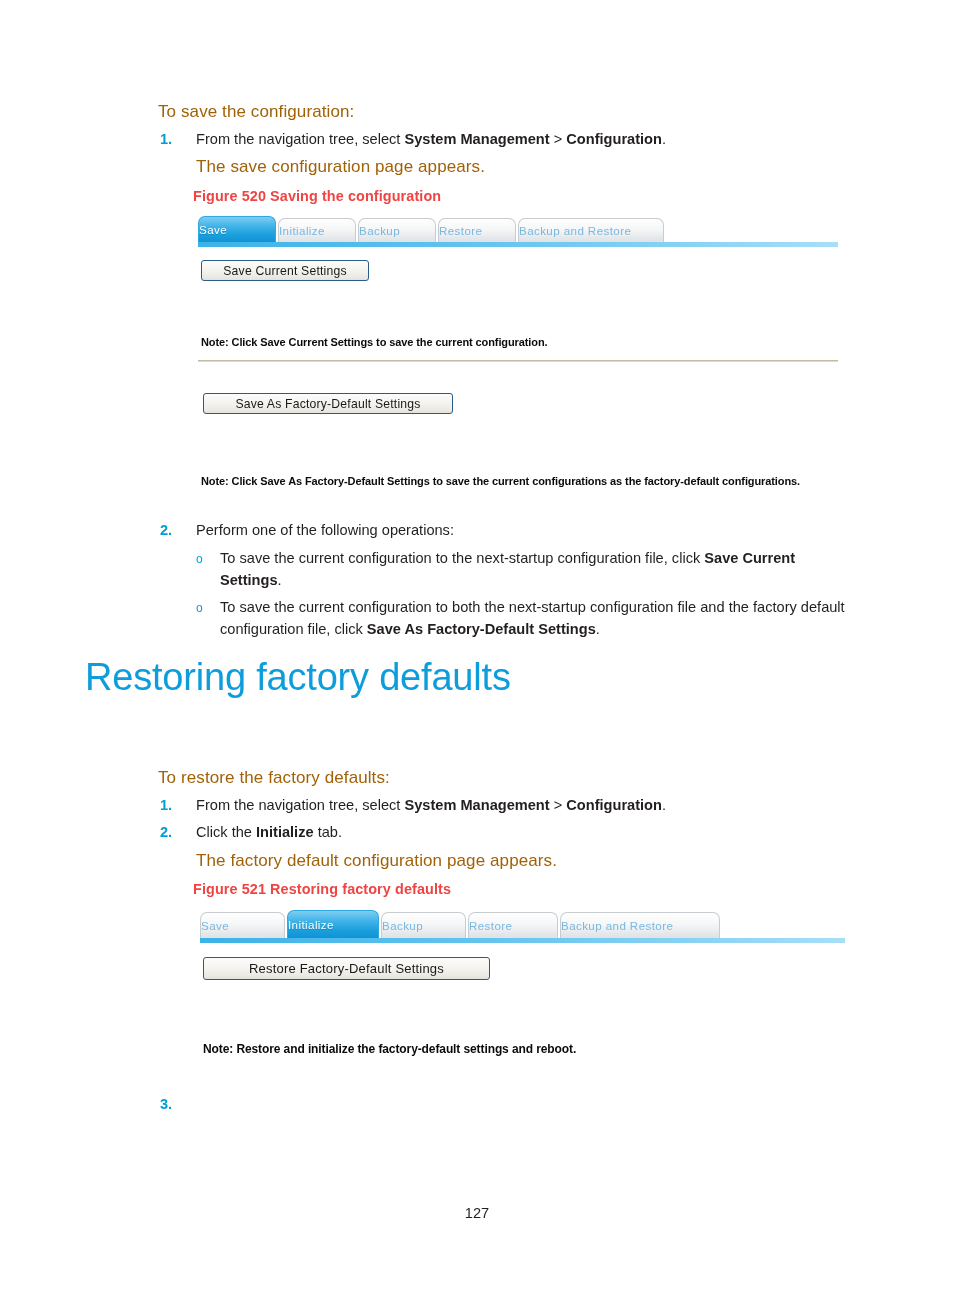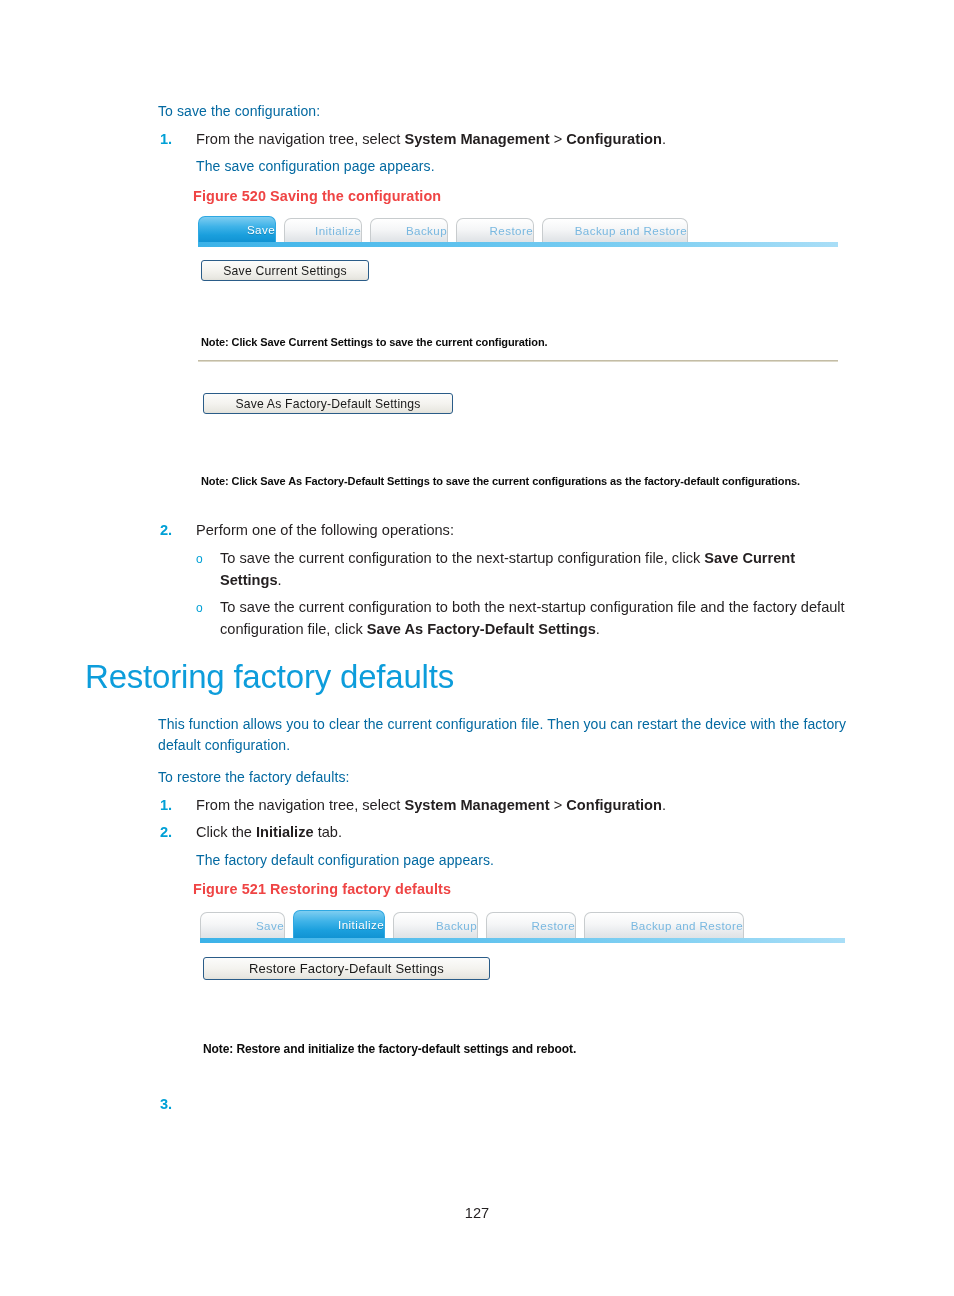--- a/index.html
+++ b/index.html
@@ -17,23 +17,23 @@
   }
 
   .page {
     position: absolute;
     inset: 0;
   }
 
   
   .body-text {
     position: absolute;
-    font-size: 14px;
+    font-size: 17px;
     line-height: 21px;
-    color: #0369a1;
+    color: #a16207;
     letter-spacing: 0.1px;
   }
   .b { font-weight: bold; }
 
   
   .li {
     position: absolute;
     display: flex;
     align-items: flex-start;
   }
@@ -76,21 +76,21 @@
     color: #ef4444;
     font-weight: bold;
     font-size: 14.4px;
     letter-spacing: 0.1px;
   }
 
   
   .h1 {
     position: absolute;
     color: #0d9ddb;
-    font-size: 33px;
+    font-size: 38px;
     font-weight: normal;
     letter-spacing: -0.2px;
     line-height: 38px;
   }
 
   
   .figure {
     position: absolute;
     background: #ffffff;
   }
@@ -108,29 +108,29 @@
     top: 0;
     display: flex;
     align-items: flex-end;
   }
   .tab {
     position: relative;
     box-sizing: border-box;
     border-radius: 7px 7px 0 0;
     display: flex;
     align-items: center;
-    justify-content: flex-end;
+    justify-content: flex-start;
     font-size: 11.6px;
     letter-spacing: 0.4px;
     white-space: nowrap;
     border: 1px solid #c8ccce;
     border-bottom: none;
     background: linear-gradient(to bottom, #ffffff 0%, #f5f6f7 45%, #e4e7ea 85%, #dfe3e6 100%);
     color: #79b8e0;
-    margin-right: 8px;
+    margin-right: 2px;
   }
   .tab.active {
     background: linear-gradient(to bottom, #7ecdf1 0%, #3fb3e8 38%, #1a9fdd 72%, #1193d3 100%);
     color: #ffffff;
     border-color: #2ea8e2;
     font-weight: normal;
     text-shadow: 0 1px 0 rgba(0,0,0,0.18);
   }
   .tab-underline {
     position: absolute;
@@ -240,21 +240,20 @@
     <span class="sub-body"><span>To save the current configuration to the next-startup configuration file, click </span><span class="b">Save Current Settings</span><span>.</span></span>
   </div>
 
   <div class="sub-li" style="left:196px; top:597px; width:660px;">
     <span class="sub-bullet">o</span>
     <span class="sub-body"><span>To save the current configuration to both the next-startup configuration file and the factory default configuration file, click </span><span class="b">Save As Factory-Default Settings</span><span>.</span></span>
   </div>
 
   <div class="h1" style="left:85px; top:658px;">Restoring factory defaults</div>
 
-  <div class="body-text" style="left:158px; top:714px; width:710px;">This function allows you to clear the current configuration file. Then you can restart the device with the factory default configuration.</div>
 
   <div class="body-text" style="left:158px; top:767px;">To restore the factory defaults:</div>
 
   <div class="li" style="left:160px; top:795px; width:700px;">
     <span class="li-num">1.</span>
     <span class="li-body"><span>From the navigation tree, select </span><span class="b">System Management</span><span> &gt; </span><span class="b">Configuration</span><span>.</span></span>
   </div>
 
   <div class="li" style="left:160px; top:822px; width:700px;">
     <span class="li-num">2.</span>

